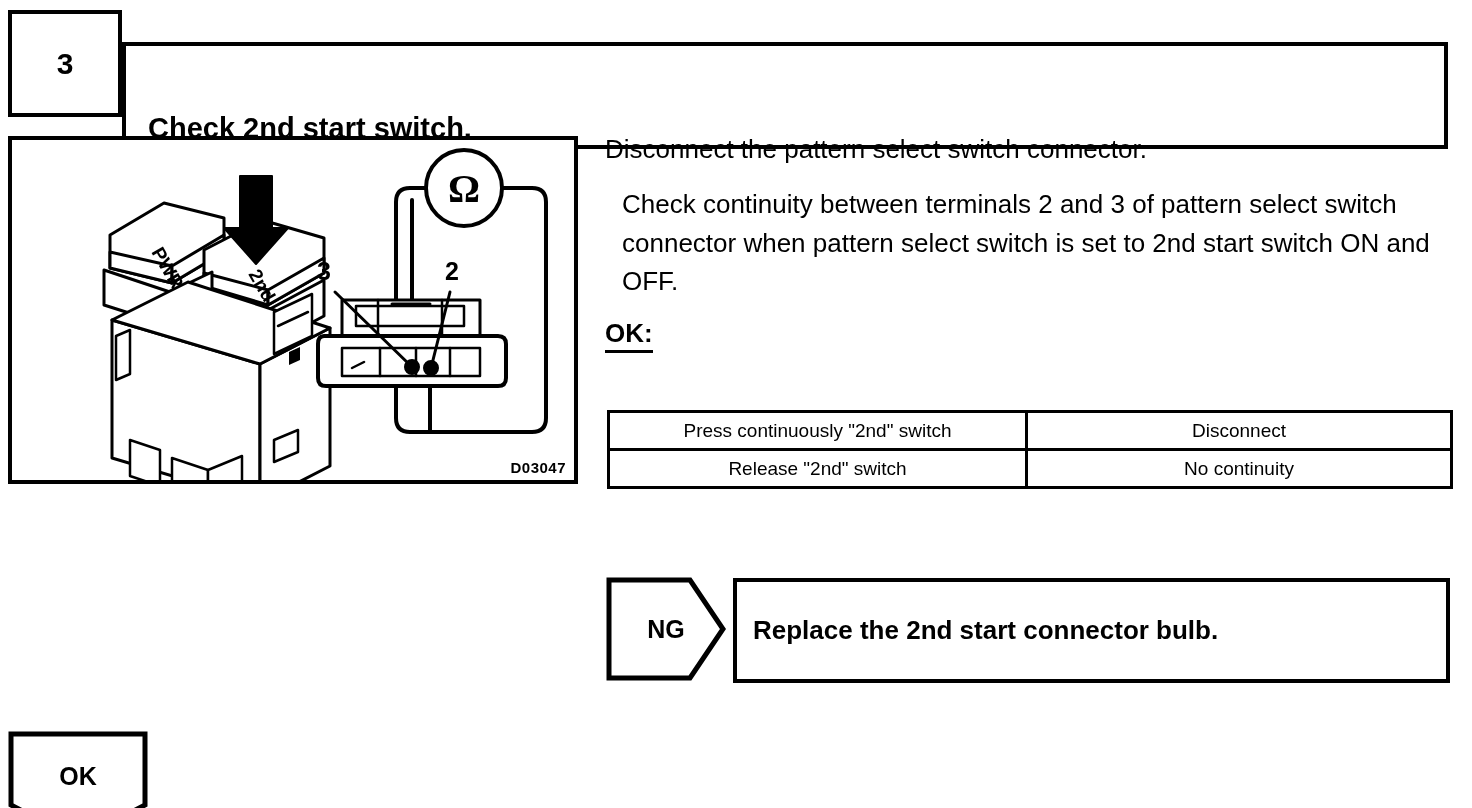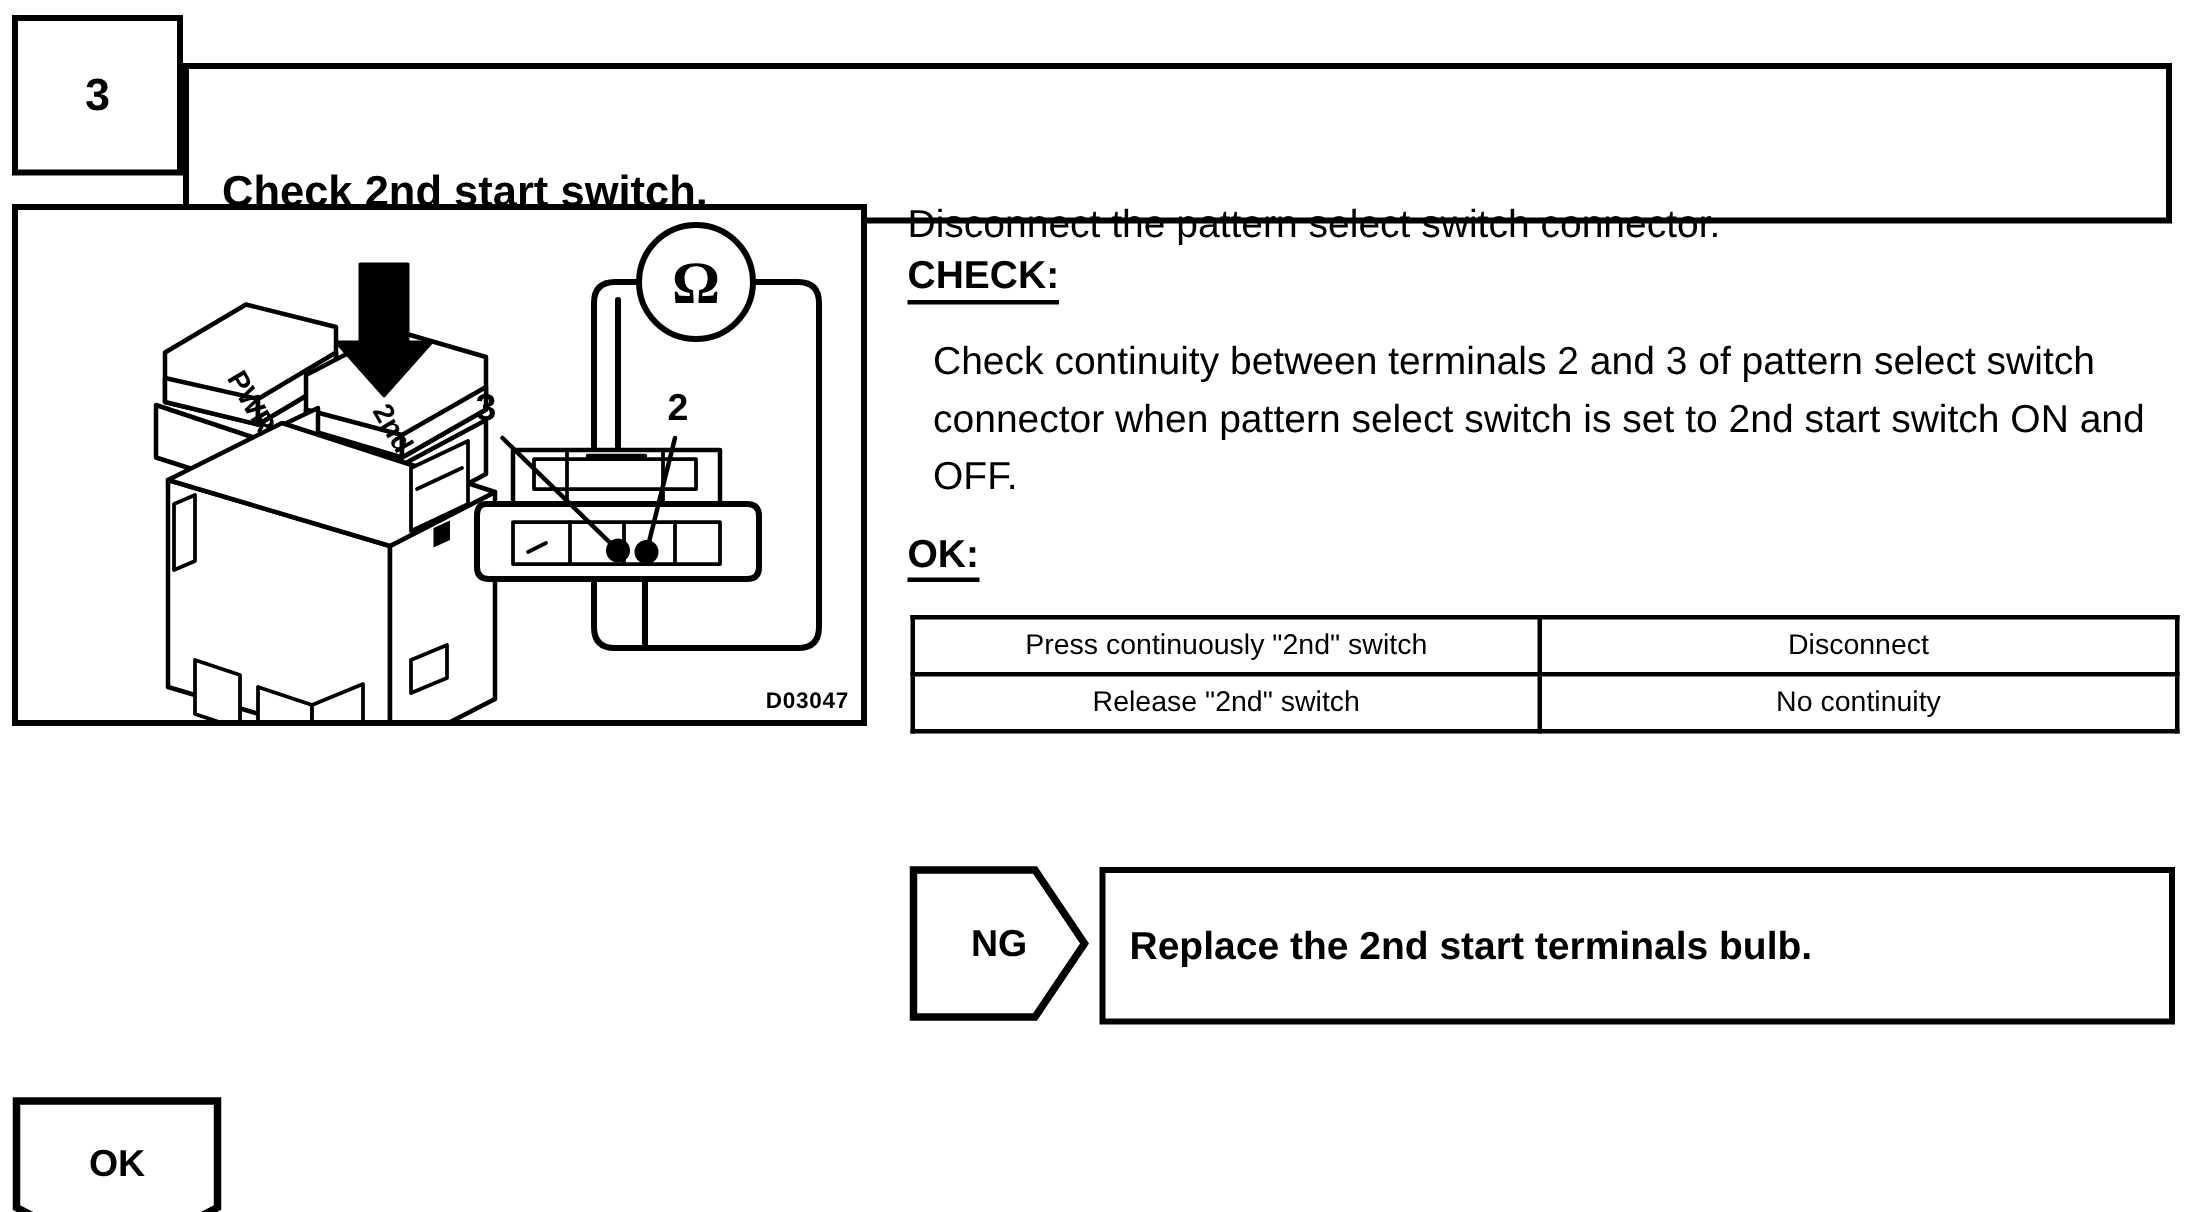--- a/index.html
+++ b/index.html
@@ -224,21 +224,20 @@
     <text x="452" y="62" font-family="Liberation Serif, serif" font-size="40" font-weight="bold" text-anchor="middle" fill="#000">Ω</text>
 
     <text x="0" y="0" font-family="Liberation Sans, sans-serif" font-size="19" font-weight="bold" fill="#000" transform="translate(139,112) rotate(60)">PWR</text>
     <text x="0" y="0" font-family="Liberation Sans, sans-serif" font-size="19" font-weight="bold" fill="#000" transform="translate(236,134) rotate(60)">2nd</text>
   </svg>
   <div id="figure-id">D03047</div>
 </div>
 
 <div id="text-column">
   <div class="body-line">Disconnect the pattern select switch connector.</div>
-  <div><span class="section-label">CHECK:</span></div>
   <div class="body-block">Check continuity  between terminals 2 and 3 of pattern select switch connector when pattern select switch is set to 2nd start switch ON and OFF.</div>
   <div><span class="section-label">OK:</span></div>
 </div>
 
 <table id="spec-table">
   <colgroup>
       <col class="c1">
       <col class="c2">
     </colgroup>
   <tbody>
@@ -254,21 +253,21 @@
 </table>
 
 <div id="ng-row">
   <div id="ng-tag">
     <svg width="120" height="104" viewBox="0 0 120 104">
       <path d="M 3 3 L 84 3 L 117 52 L 84 101 L 3 101 Z" fill="#fff" stroke="#000" stroke-width="5" stroke-linejoin="miter"></path>
     </svg>
     <div class="tag-label">NG</div>
   </div>
   <div id="ng-action-box">
-    <span class="action-text">Replace the 2nd start terminals bulb.</span>
+    <span class="action-text">Replace the 2nd start connector bulb.</span>
   </div>
 </div>
 
 <div id="ok-tag">
   <svg width="140" height="112" viewBox="0 0 140 112">
     <path d="M 3 3 L 137 3 L 137 74 L 70 109 L 3 74 Z" fill="#fff" stroke="#000" stroke-width="5" stroke-linejoin="miter"></path>
   </svg>
   <div class="tag-label">OK</div>
 </div>
 

